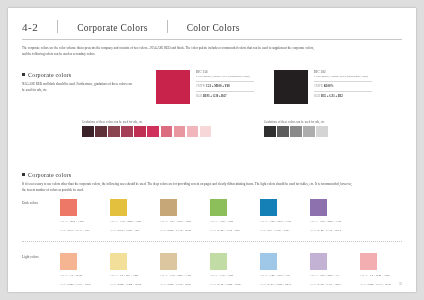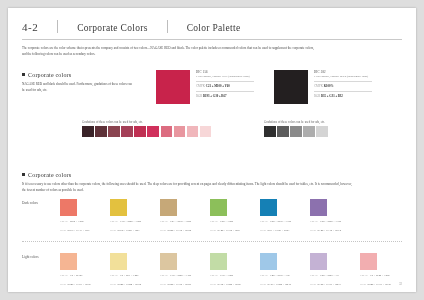--- a/index.html
+++ b/index.html
@@ -70,21 +70,21 @@
 </head>
 <body>
 
 <div class="page">
 
   <div class="header">
     <span class="chapno">4-2</span>
     <span class="hdiv"></span>
     <span class="htitle">Corporate Colors</span>
     <span class="hdiv"></span>
-    <span class="htitle">Color Palette</span>
+    <span class="htitle">Color Colors</span>
   </div>
 
   <div class="rule"></div>
 
   <div class="intro">The corporate colors are the color scheme that represents the company and consists of two colors—NAGASE RED and black. The color palette includes recommended colors that can be used to supplement the corporate colors, and the following colors can be used as secondary colors.</div>
 
   <div class="sec-head">
     <span class="sq"></span>
     <span class="sec-title">Corporate colors</span>
   </div>

